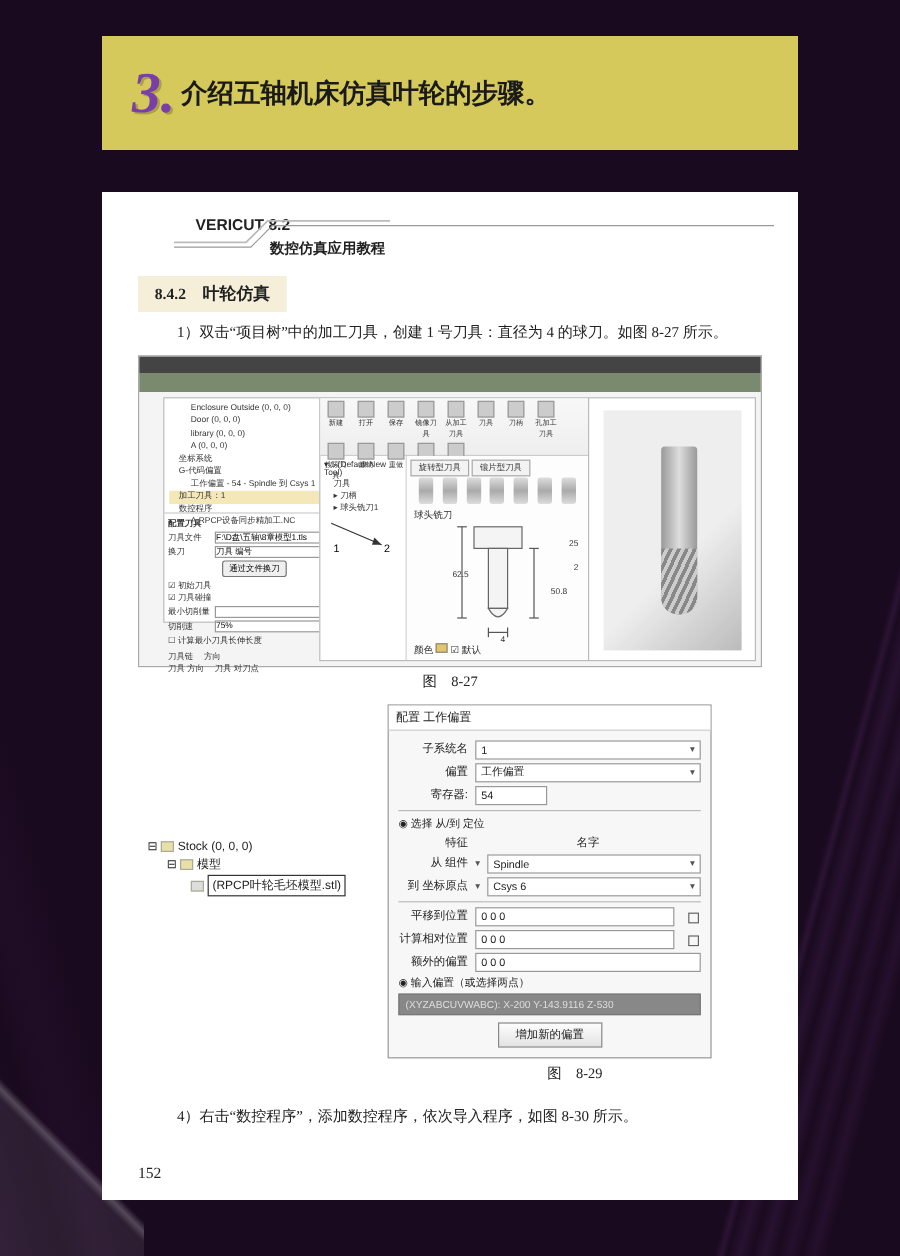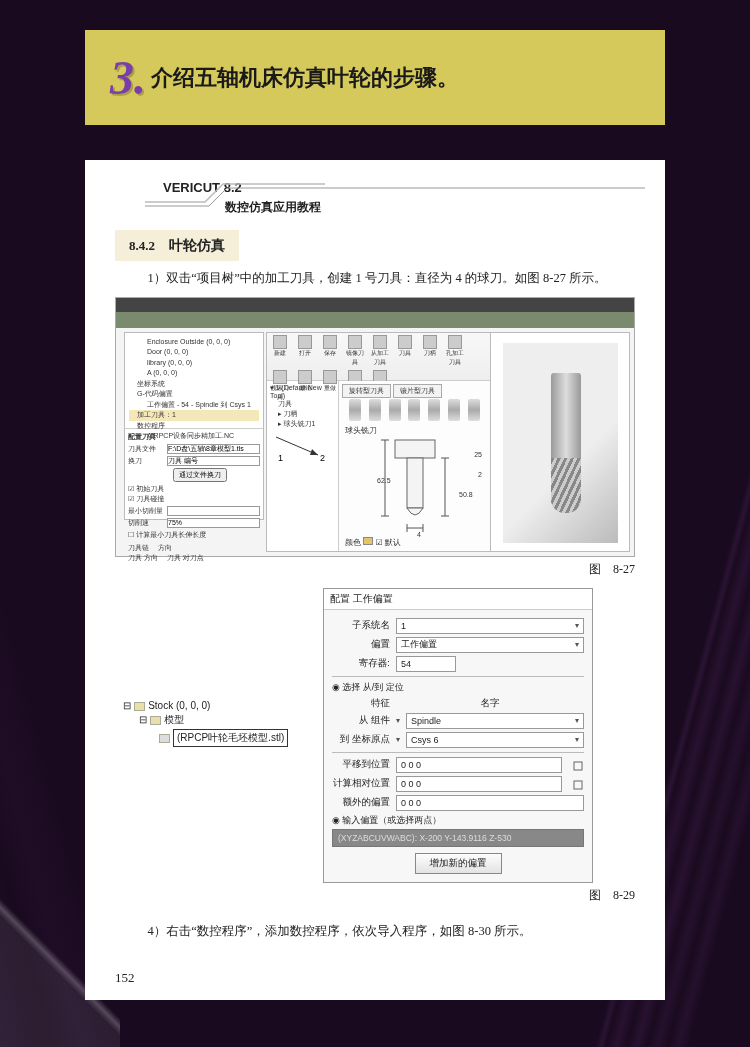--- a/index.html
+++ b/index.html
@@ -95,21 +95,21 @@
     margin: 6px auto 2px;
     border: 1px solid #aaa;
     background: linear-gradient(to bottom, #444 0, #444 14px, #7a8a6f 14px, #7a8a6f 30px, #f4f4f4 30px);
     position: relative;
     font-size: 8px;
     font-family: "Microsoft YaHei", sans-serif;
     color: #333;
   }
   .f827-left {
     position: absolute;
-    left: 8px; top: 34px;
+    left: 20px; top: 34px;
     width: 140px; height: 188px;
     background: #fff;
     border: 1px solid #bbb;
   }
   .f827-left-top {
     height: 96px;
     border-bottom: 1px solid #ccc;
     padding: 4px;
     font-size: 7px;
     line-height: 1.5;
@@ -188,21 +188,21 @@
     border-radius: 3px 3px 14px 14px;
   }
   .endmill::after {
     content: "";
     position: absolute;
     left: 0; bottom: 0; width: 30px; height: 55px;
     background: repeating-linear-gradient(115deg,#888 0 3px,#ccc 3px 6px);
     border-radius: 0 0 14px 14px;
   }
 
-  .fig-cap { text-align: right; font-size: 12px; margin: 4px 0 10px; }
+  .fig-cap { text-align: center; font-size: 12px; margin: 4px 0 10px; }
 
   
   .fig-row { display: flex; gap: 18px; margin-top: 8px; align-items: flex-start; }
   .fig828 {
     width: 180px;
     font-family: "Microsoft YaHei", sans-serif;
     font-size: 10px;
   }
   .f828-tree { padding-left: 8px; }
   .f828-tree .node { margin: 2px 0; }

